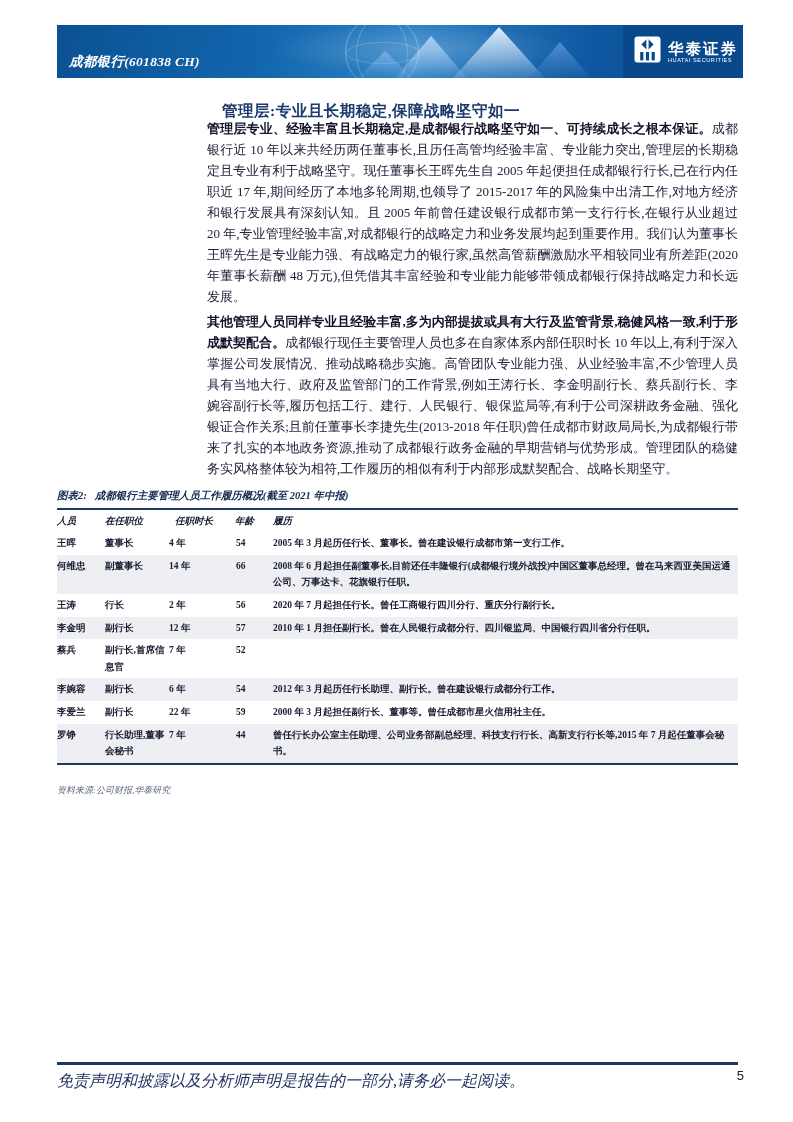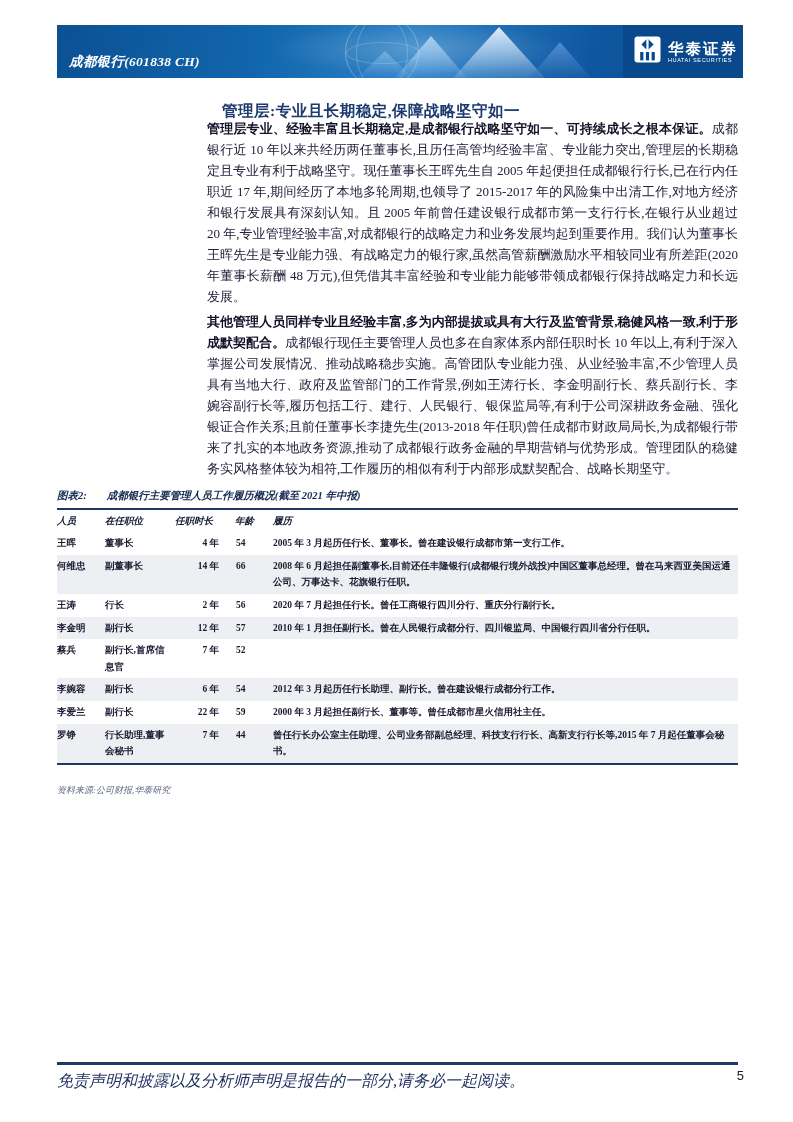--- a/index.html
+++ b/index.html
@@ -38,29 +38,29 @@
          font-size:15.5px;font-weight:bold;color:#1c3a6e;letter-spacing:.5px;}
   .para{position:absolute;left:207px;width:531px;margin:0;text-align:justify;
          font-size:13px;line-height:21px;color:#22223c;}
   .para .lead{font-weight:bold;color:#12122a;}
   .para1{top:118px;}
   .para2{top:311px;}
 
   
   .figure{position:absolute;left:57px;top:489px;width:681px;}
   .fig-title{font-size:10.5px;font-weight:bold;font-style:italic;color:#152a52;padding-bottom:5px;}
-  .fig-label{margin-right:20px;}
+  .fig-label{margin-right:8px;}
   .rule{height:2px;background:#1f3864;}
   .t-header,.t-row{display:grid;grid-template-columns:44px 60px 62px 34px 1fr;column-gap:4px;
          font-size:9.5px;box-sizing:border-box;}
   .t-header{padding:5px 0 4px;font-weight:bold;font-style:italic;color:#10182e;}
   .t-row{padding:3px 0;line-height:1.75;font-weight:600;color:#1a1a30;}
   .t-row.alt{background:#edeff2;}
   .cell{overflow-wrap:break-word;}
-  .c-tenure{text-align:right;padding-right:12px;}
+  .c-tenure{text-align:left;padding-right:12px;}
   .c-age{padding-left:1px;}
   .source{font-size:9px;font-style:italic;color:#5d6880;padding-top:19px;}
 
   
   .footer-rule{position:absolute;left:57px;top:1062px;width:681px;height:2.5px;background:#1f3864;}
   .disclaimer{position:absolute;left:57px;top:1071px;font-size:16px;font-style:italic;color:#1c2f5e;}
   .page-num{position:absolute;left:724px;top:1068px;width:20px;text-align:right;
          font-size:13px;color:#1a1a30;font-family:"Liberation Sans",sans-serif;}
 </style>
 </head>

